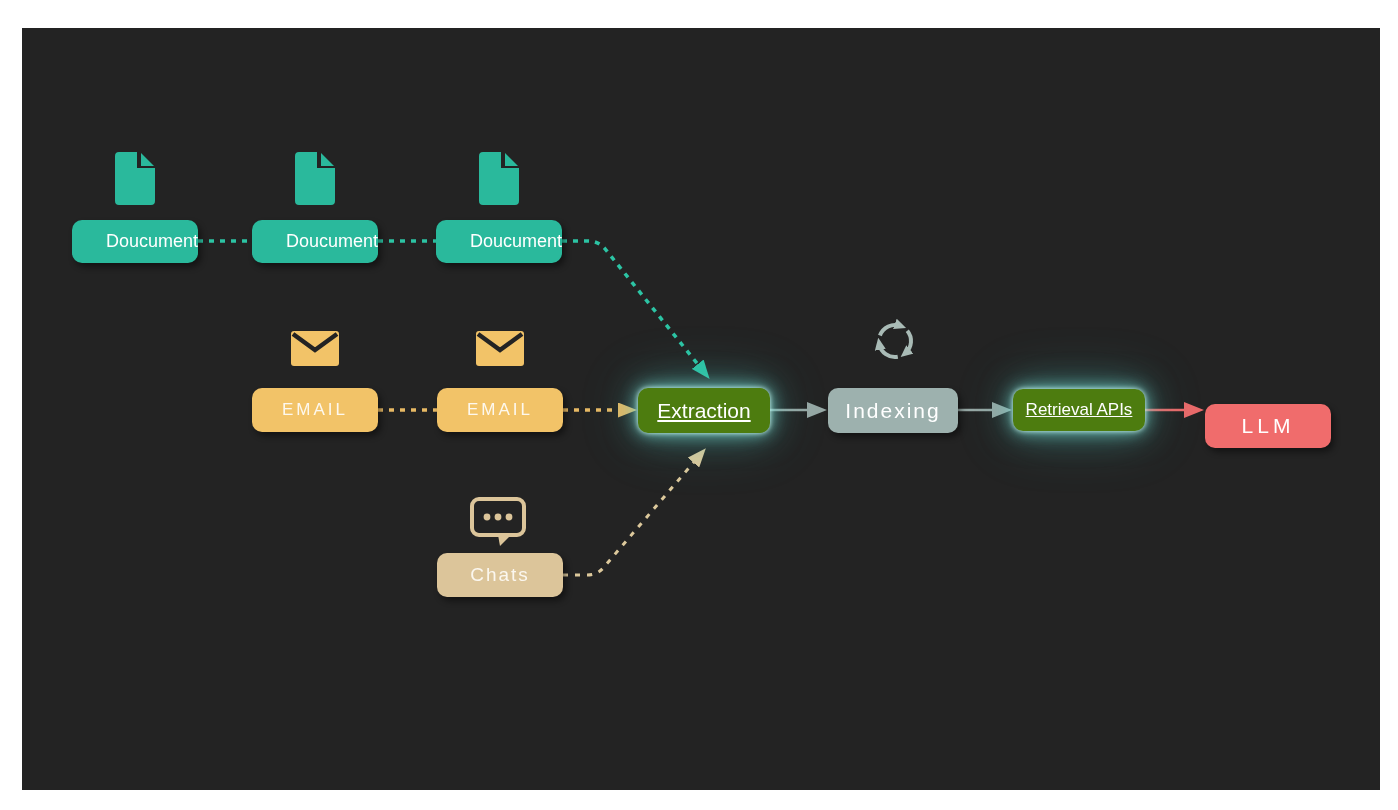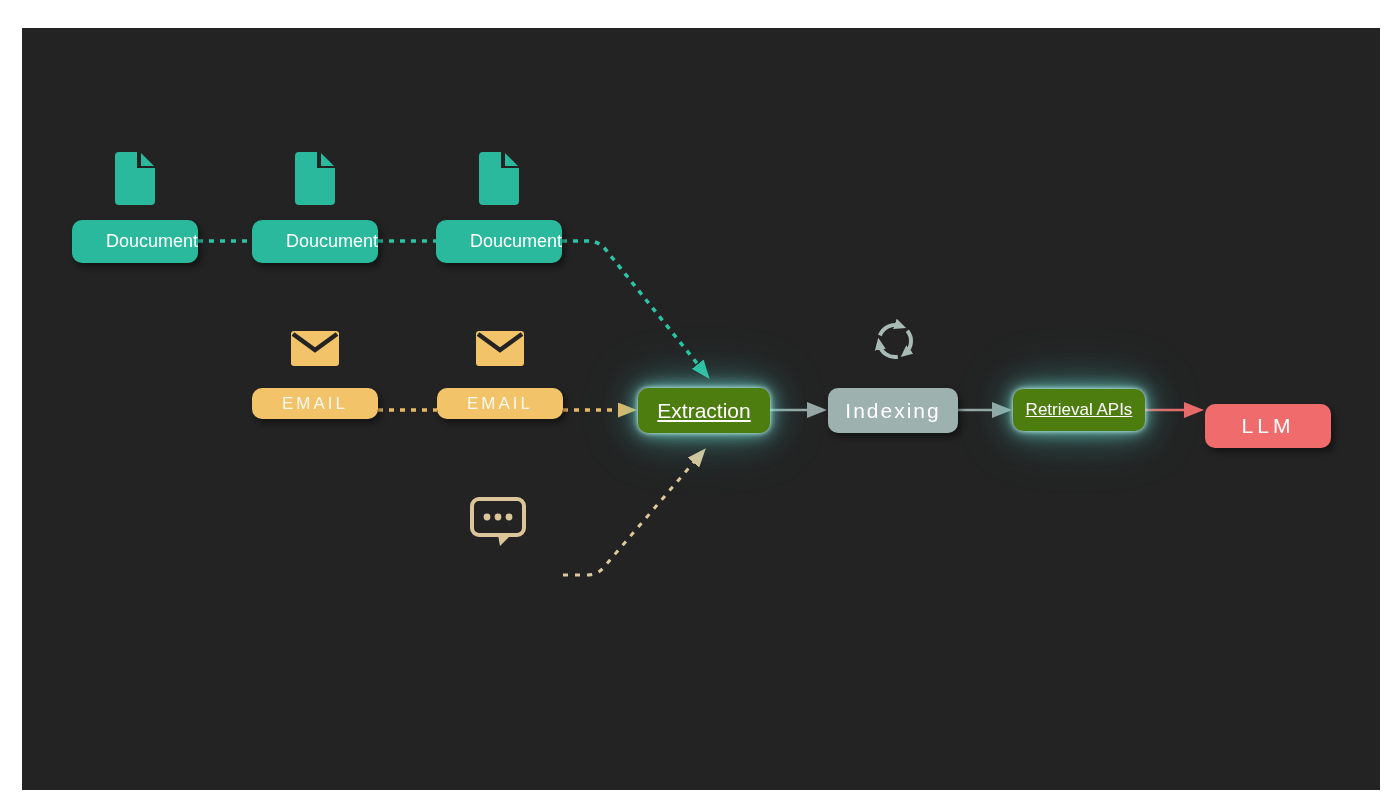--- a/index.html
+++ b/index.html
@@ -2,21 +2,21 @@
 <html><head>
 <meta charset="utf-8">
 <style>
   html,body{margin:0;padding:0;background:#ffffff;width:1398px;height:810px;
     font-family:"Liberation Sans", sans-serif;}
   #canvas{position:absolute;left:22px;top:28px;width:1358px;height:762px;
     background:#232323;overflow:hidden;}
   .node{position:absolute;border-radius:10px;display:flex;align-items:center;justify-content:center;
     color:#ffffff;box-shadow:3px 4px 6px rgba(0,0,0,0.45);box-sizing:border-box;}
   .doc{background:#2ab99c;width:126px;height:43px;font-size:18px;padding-left:34px;}
-  .email{background:#f2c368;width:126px;height:31px;font-size:17px;letter-spacing:3px;color:#fdf8ee;}
+  .email{background:#f2c368;width:126px;height:44px;font-size:17px;letter-spacing:3px;color:#fdf8ee;}
   .chats{background:#dcc59a;width:126px;height:44px;font-size:19px;letter-spacing:2px;color:#fbf7ef;}
   .proc{background:#4d7c0f;width:132px;height:45px;font-size:21px;color:#ffffff;text-decoration:underline;}
   .proc.small{font-size:17px;}
   .idx{background:#9db1ae;width:130px;height:45px;font-size:21px;letter-spacing:2px;}
   .llm{background:#f06c6c;width:126px;height:44px;font-size:21px;letter-spacing:4px;margin-top:16px;}
   .glow{box-shadow:0 0 5px rgba(215,255,250,0.9),0 0 16px rgba(130,225,215,0.8),
         0 0 32px rgba(90,205,196,0.5),0 0 60px rgba(70,185,176,0.32);}
   .icon{position:absolute;}
   svg{display:block;}
   #edges{position:absolute;left:0;top:0;}
@@ -109,19 +109,20 @@
     </svg>
   </div>
 
   <div class="node doc" style="left:50px;top:192px">Doucument</div>
   <div class="node doc" style="left:230px;top:192px">Doucument</div>
   <div class="node doc" style="left:414px;top:192px">Doucument</div>
 
   <div class="node email" style="left:230px;top:360px">EMAIL</div>
   <div class="node email" style="left:415px;top:360px">EMAIL</div>
 
+  <div class="node chats" style="left:415px;top:525px">Chats</div>
 
   <div class="node proc glow" style="left:616px;top:360px">Extraction</div>
   <div class="node idx" style="left:806px;top:360px">Indexing</div>
   <div class="node proc small glow" style="left:991px;top:361px;height:42px">Retrieval APIs</div>
   <div class="node llm" style="left:1183px;top:360px">LLM</div>
 
 </div>
 
 </body></html>

